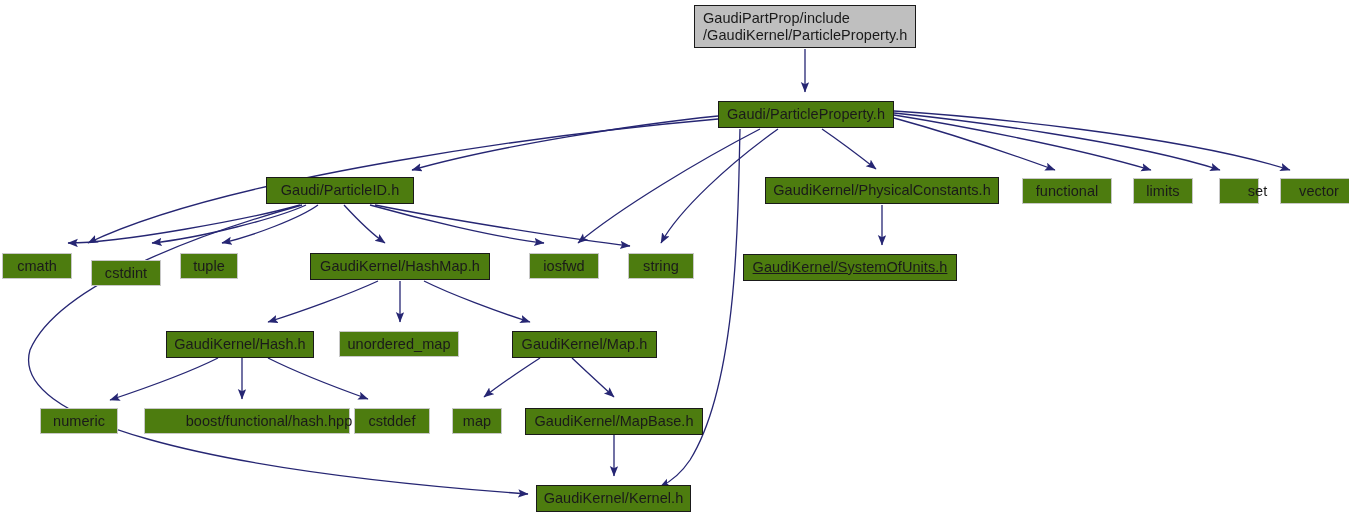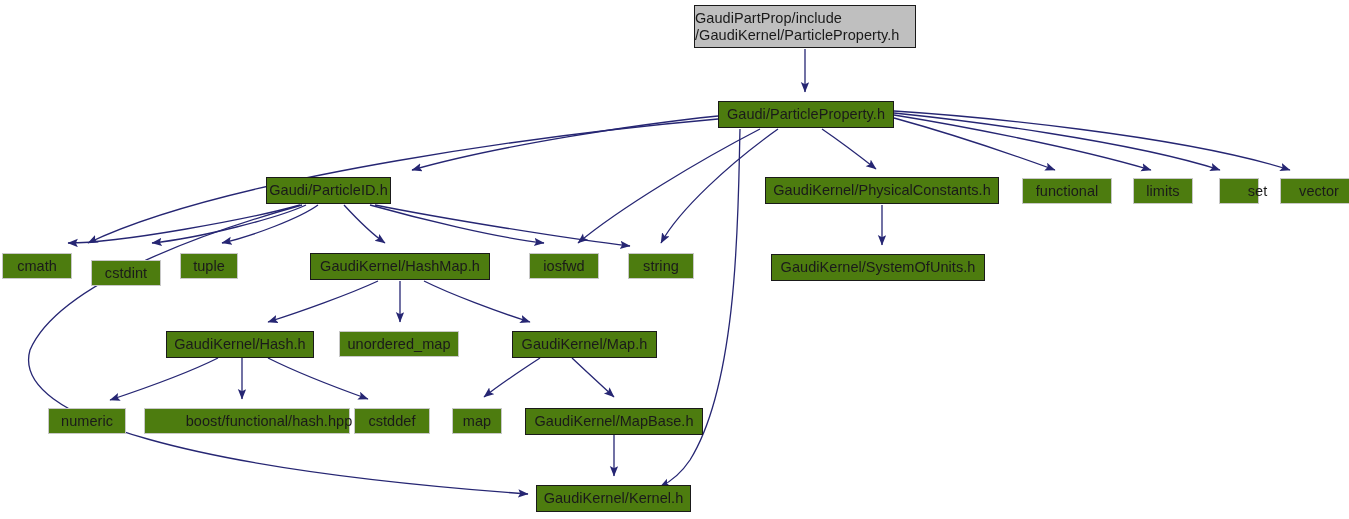--- a/index.html
+++ b/index.html
@@ -38,21 +38,21 @@
     letter-spacing: 0.05px;
   }
   .node-box.strong {
     border: 1.6px solid #1a1a1a;
   }
   .node-box.root {
     border: 1.6px solid #1a1a1a;
     background: #bfbfbf;
     justify-content: flex-start;
     text-align: left;
-    padding-left: 0;
+    padding-left: 8px;
   }
   .node-label {
     display: block;
     pointer-events: none;
   }
 </style>
 </head>
 <body>
 
 <div id="graph-root">
@@ -92,37 +92,37 @@
         <path d="M540,358 C520,371 498,386 484,397" fill="none" stroke="#262673" stroke-width="1.3" marker-end="url(#arrowhead)"></path>
         <path d="M572,358 C586,371 602,386 614,397" fill="none" stroke="#262673" stroke-width="1.3" marker-end="url(#arrowhead)"></path>
         <path d="M614,435 L614,476" fill="none" stroke="#262673" stroke-width="1.3" marker-end="url(#arrowhead)"></path>
       </g>
   </svg>
 
   <div id="nodes">
       <div class="node-box root" style="left: 694px; top: 5px; width: 222px; height: 43px;"><span class="node-label">GaudiPartProp/include
 /GaudiKernel/ParticleProperty.h</span></div>
       <div class="node-box strong" style="left: 718px; top: 101px; width: 176px; height: 27px;"><span class="node-label">Gaudi/ParticleProperty.h</span></div>
-      <div class="node-box strong" style="left: 266px; top: 177px; width: 125px; height: 27px;"><span class="node-label">Gaudi/ParticleID.h</span></div>
+      <div class="node-box strong" style="left: 266px; top: 177px; width: 148px; height: 27px;"><span class="node-label">Gaudi/ParticleID.h</span></div>
       <div class="node-box strong" style="left: 765px; top: 177px; width: 234px; height: 27px;"><span class="node-label">GaudiKernel/PhysicalConstants.h</span></div>
       <div class="node-box" style="left: 1022px; top: 178px; width: 90px; height: 26px;"><span class="node-label">functional</span></div>
       <div class="node-box" style="left: 1133px; top: 178px; width: 60px; height: 26px;"><span class="node-label">limits</span></div>
       <div class="node-box" style="left: 1219px; top: 178px; width: 40px; height: 26px; padding-left: 37px;"><span class="node-label">set</span></div>
       <div class="node-box" style="left: 1280px; top: 178px; width: 78px; height: 26px;"><span class="node-label">vector</span></div>
       <div class="node-box" style="left: 2px; top: 253px; width: 70px; height: 26px;"><span class="node-label">cmath</span></div>
       <div class="node-box" style="left: 91px; top: 260px; width: 70px; height: 26px;"><span class="node-label">cstdint</span></div>
       <div class="node-box" style="left: 180px; top: 253px; width: 58px; height: 26px;"><span class="node-label">tuple</span></div>
       <div class="node-box strong" style="left: 310px; top: 253px; width: 180px; height: 27px;"><span class="node-label">GaudiKernel/HashMap.h</span></div>
       <div class="node-box" style="left: 529px; top: 253px; width: 70px; height: 26px;"><span class="node-label">iosfwd</span></div>
       <div class="node-box" style="left: 628px; top: 253px; width: 66px; height: 26px;"><span class="node-label">string</span></div>
-      <div class="node-box strong" style="left: 771px; top: 254px; width: 214px; height: 27px;"><span class="node-label">GaudiKernel/SystemOfUnits.h</span></div>
+      <div class="node-box strong" style="left: 743px; top: 254px; width: 214px; height: 27px; text-decoration: underline;"><span class="node-label">GaudiKernel/SystemOfUnits.h</span></div>
       <div class="node-box strong" style="left: 166px; top: 331px; width: 148px; height: 27px;"><span class="node-label">GaudiKernel/Hash.h</span></div>
       <div class="node-box" style="left: 339px; top: 331px; width: 120px; height: 26px;"><span class="node-label">unordered_map</span></div>
       <div class="node-box strong" style="left: 484px; top: 331px; width: 145px; height: 27px; margin-left: 28px;"><span class="node-label">GaudiKernel/Map.h</span></div>
-      <div class="node-box" style="left: 48px; top: 408px; width: 78px; height: 26px;"><span class="node-label">numeric</span></div>
+      <div class="node-box" style="left: 40px; top: 408px; width: 78px; height: 26px;"><span class="node-label">numeric</span></div>
       <div class="node-box" style="left: 144px; top: 408px; width: 206px; height: 26px; padding-left: 44px;"><span class="node-label">boost/functional/hash.hpp</span></div>
       <div class="node-box" style="left: 354px; top: 408px; width: 76px; height: 26px;"><span class="node-label">cstddef</span></div>
       <div class="node-box" style="left: 452px; top: 408px; width: 50px; height: 26px;"><span class="node-label">map</span></div>
       <div class="node-box strong" style="left: 525px; top: 408px; width: 178px; height: 27px;"><span class="node-label">GaudiKernel/MapBase.h</span></div>
       <div class="node-box strong" style="left: 536px; top: 485px; width: 155px; height: 27px;"><span class="node-label">GaudiKernel/Kernel.h</span></div>
     </div>
 
 </div>
 
 </body></html>

